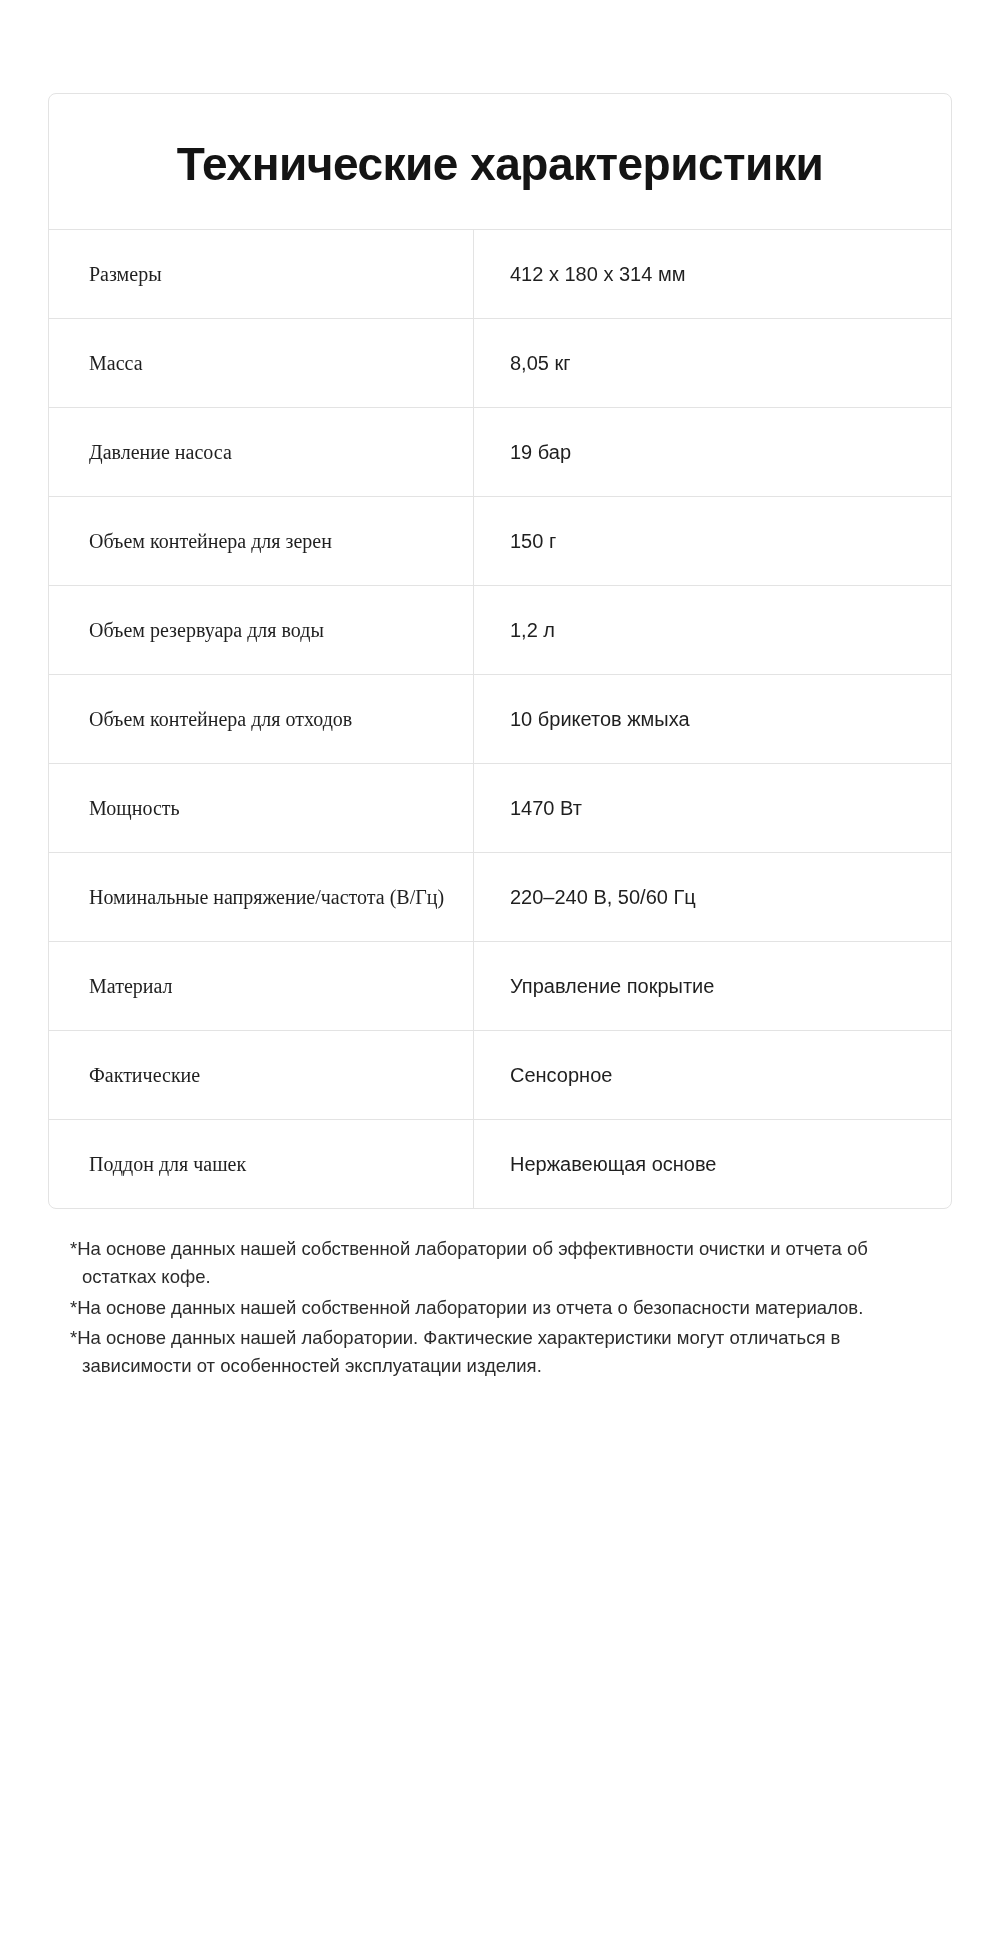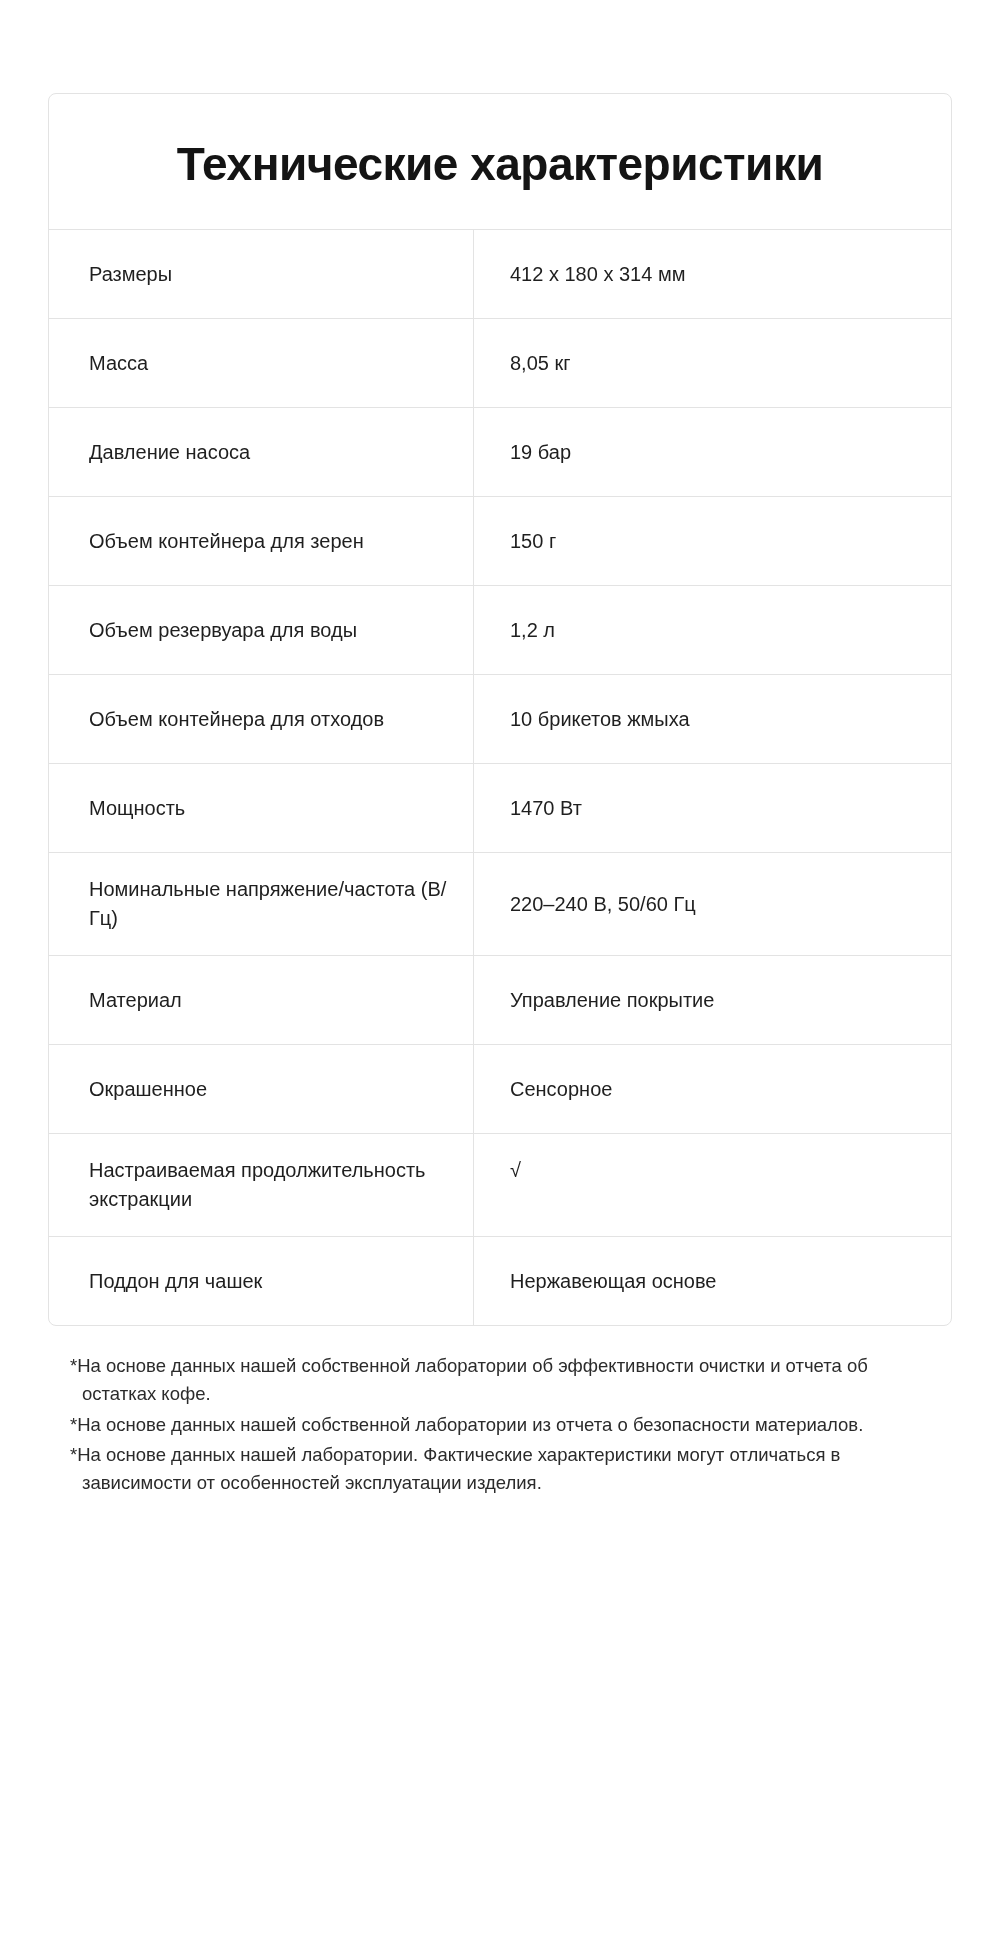--- a/index.html
+++ b/index.html
@@ -57,20 +57,21 @@
     line-height: 1.45;
     color: #1f1f1f;
     padding: 22px 0;
     height: 44px;
   }
   .spec-table td.label {
     width: 360px;
     padding-left: 40px;
     padding-right: 24px;
     border-right: 1px solid #e3e3e3;
+    font-family: Liberation Serif, serif;
   }
   .spec-table td.value {
     padding-left: 36px;
     padding-right: 30px;
   }
   .check {
     font-size: 22px;
     line-height: 1;
     display: inline-block;
   }
@@ -129,26 +130,22 @@
         </tr>
         <tr>
           <td class="label">Номинальные напряжение/частота (В/Гц)</td>
           <td class="value">220–240 В, 50/60 Гц</td>
         </tr>
         <tr>
           <td class="label">Материал</td>
           <td class="value">Управление покрытие</td>
         </tr>
         <tr>
-          <td class="label">Окрашенное</td>
+          <td class="label">Фактические</td>
           <td class="value">Сенсорное</td>
-        </tr>
-        <tr>
-          <td class="label">Настраиваемая продолжительность экстракции</td>
-          <td class="value check">√</td>
         </tr>
         <tr>
           <td class="label">Поддон для чашек</td>
           <td class="value">Нержавеющая основе</td>
         </tr>
       </tbody>
     </table>
   </div>
 
   <div class="footnotes">

